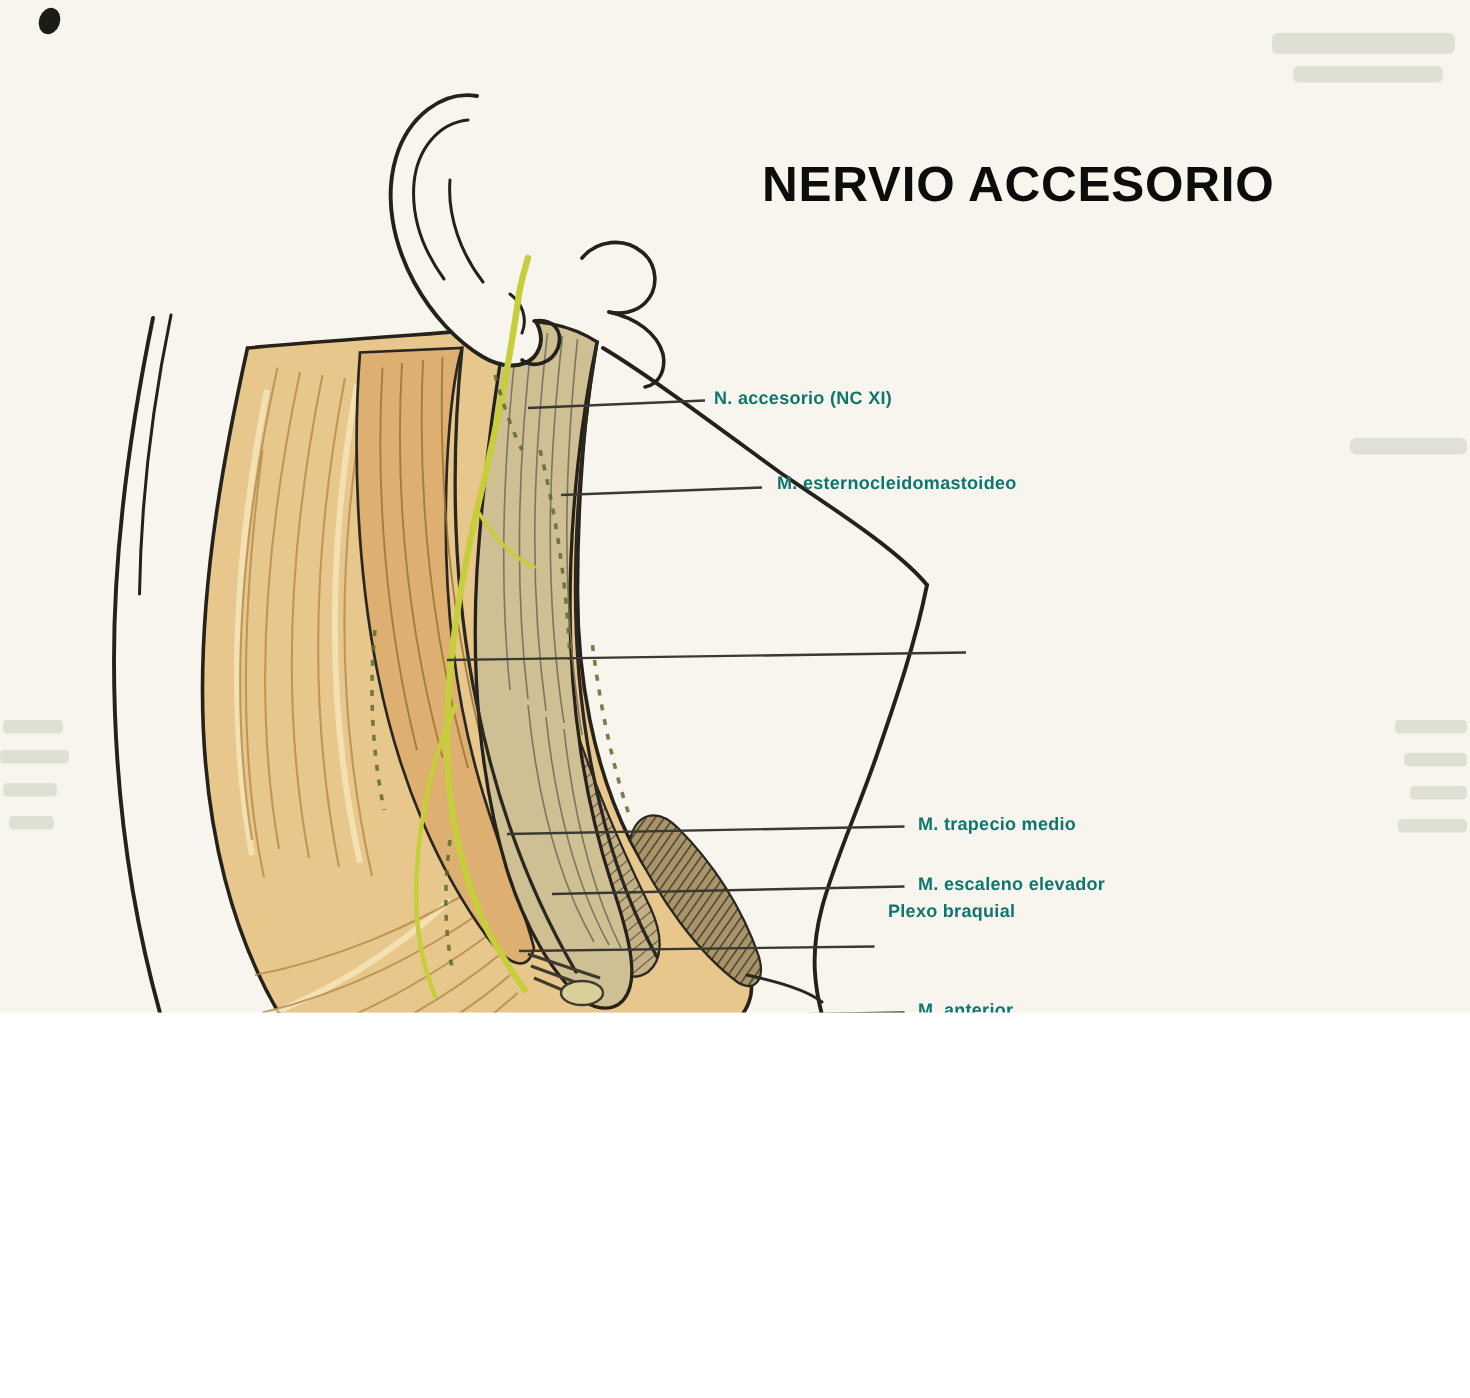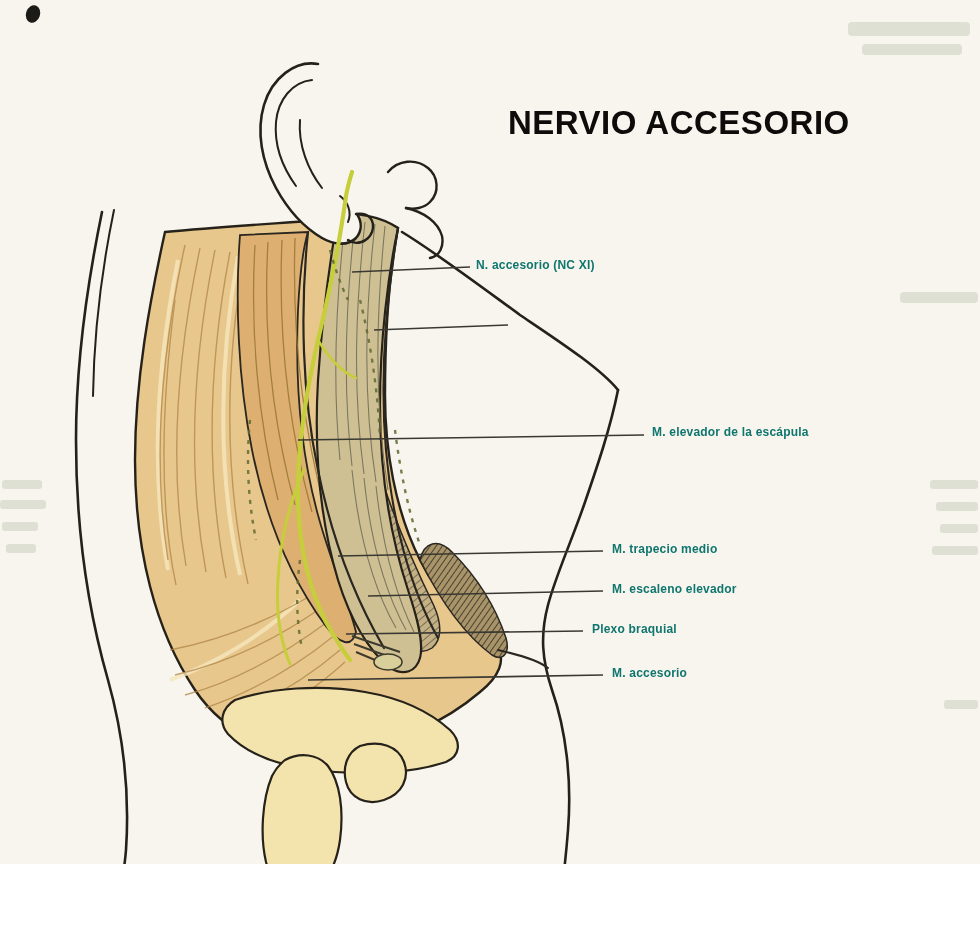--- a/index.html
+++ b/index.html
@@ -1,17 +1,17 @@
 <!DOCTYPE html>
 <html><head>
 <meta charset="utf-8">
 <style>
   html,body{margin:0;padding:0;}
   body{width:980px;height:932px;background:#ffffff;font-family:"Liberation Sans",sans-serif;}
-  .page{position:relative;width:980px;height:864px;background:#f7f5ee;overflow:hidden;}
+  .page{position:relative;width:980px;height:675px;background:#f7f5ee;overflow:hidden;}
   .art{position:absolute;left:0;top:0;}
   .title{position:absolute;left:508px;top:104px;font-size:33px;font-weight:700;color:#0d0c0a;letter-spacing:0.5px;white-space:nowrap;}
   .label{position:absolute;font-size:12px;color:#0f766e;white-space:nowrap;letter-spacing:0.2px;font-weight:bold;}
 </style>
 </head>
 <body>
 
 <div class="page">
 
   <svg class="art" width="980" height="932" viewBox="0 0 980 932">
@@ -152,19 +152,19 @@
       <line x1="338" y1="556" x2="603" y2="551"></line>
       <line x1="368" y1="596" x2="603" y2="591"></line>
       <line x1="346" y1="634" x2="583" y2="631"></line>
       <line x1="308" y1="680" x2="603" y2="675"></line>
     </g>
   </svg>
 
   <div class="title">NERVIO ACCESORIO</div>
 
   <div class="label" style="left:476px;top:258px">N. accesorio (NC XI)</div>
-  <div class="label" style="left:652px;top:425px">M. elevador de la escápula</div>
+  <div class="label" style="left:518px;top:315px">M. esternocleidomastoideo</div>
   <div class="label" style="left:612px;top:542px">M. trapecio medio</div>
   <div class="label" style="left:612px;top:582px">M. escaleno elevador</div>
-  <div class="label" style="left:592px;top:622px">Plexo braquial</div>
-  <div class="label" style="left:612px;top:666px">M. accesorio</div>
+  <div class="label" style="left:592px;top:600px">Plexo braquial</div>
+  <div class="label" style="left:612px;top:666px">M. anterior</div>
 
 </div>
 
 </body></html>

